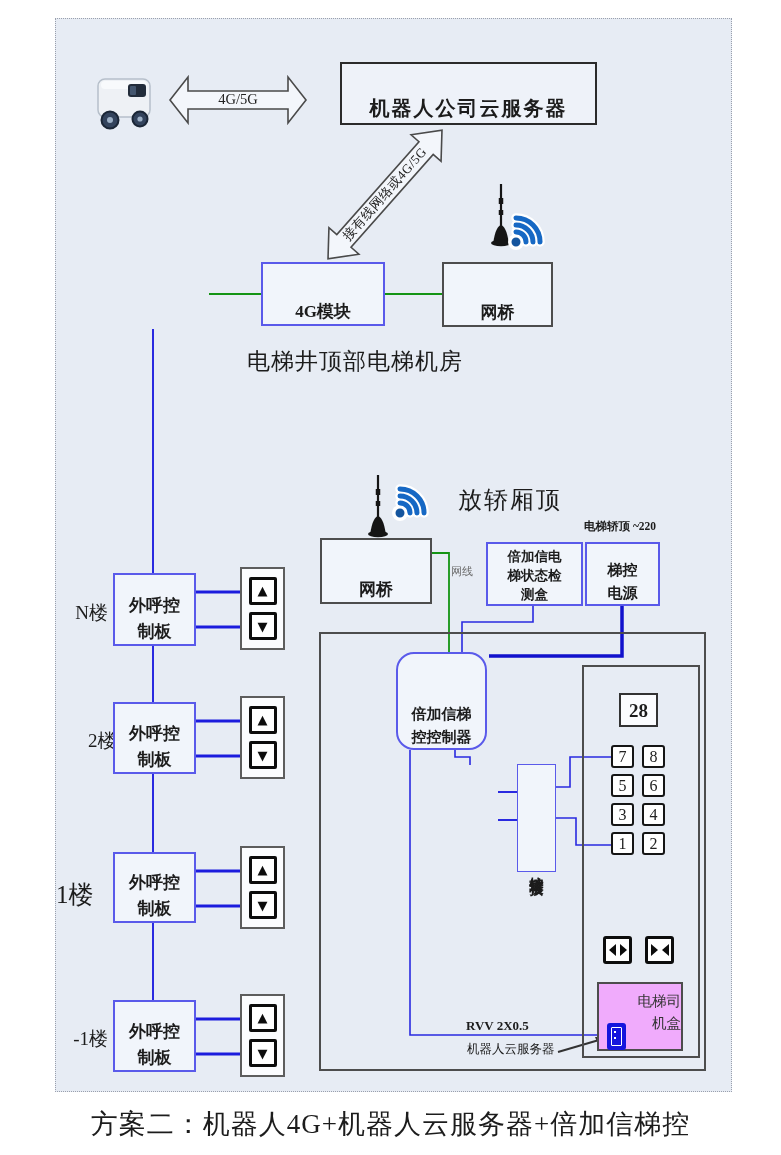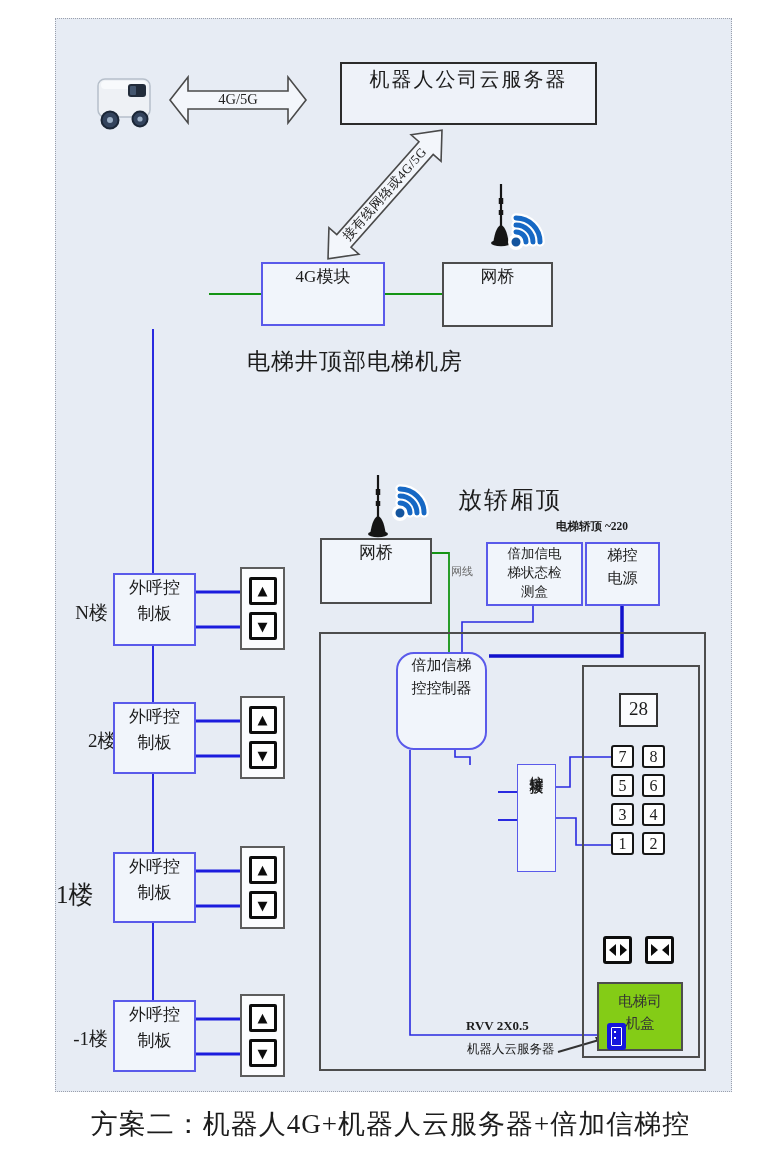--- a/index.html
+++ b/index.html
@@ -3,22 +3,22 @@
 <meta charset="utf-8">
 <style>
   html,body{margin:0;padding:0;background:#ffffff;}
   #page{position:relative;width:781px;height:1155px;background:#fff;overflow:hidden;
         font-family:"Liberation Serif","DejaVu Serif",serif;color:#1c1c1c;}
   #diagram-bg{position:absolute;left:55px;top:18px;width:677px;height:1074px;
         background:#e7ecf4;border:1px dotted #9aa0ad;box-sizing:border-box;}
   .abs{position:absolute;box-sizing:border-box;}
   svg.overlay{position:absolute;left:0;top:0;width:781px;height:1155px;}
   .box{position:absolute;box-sizing:border-box;background:#f1f5fb;display:flex;
-       flex-direction:column;align-items:center;justify-content:flex-start;text-align:center;
-       font-weight:normal;line-height:1.5;}
+       flex-direction:column;align-items:center;justify-content:flex-end;text-align:center;
+       font-weight:bold;line-height:1.5;}
   .box.blue{border:2px solid #5a5aea;}
   .box.gray{border:2px solid #4d4d4d;}
   .box.frame{background:transparent;}
   .lbl{position:absolute;box-sizing:border-box;white-space:nowrap;}
   .panel{position:absolute;box-sizing:border-box;background:#fbfcfe;border:2px solid #5d5d5d;
          display:flex;flex-direction:column;align-items:center;justify-content:space-evenly;}
   .sqbtn{width:28px;height:28px;background:#ffffff;border:3px solid #0c0c0c;border-radius:2px;
          display:flex;align-items:center;justify-content:center;font-size:13px;color:#0c0c0c;
          box-sizing:border-box;font-family:"DejaVu Sans",sans-serif;line-height:1;}
   .digit{width:23px;height:23px;background:#ffffff;border:2.5px solid #151515;border-radius:3px;
@@ -208,21 +208,21 @@
   <div class="panel" style="left:240px;top:994px;width:45px;height:83px;">
     <div class="sqbtn">
         <span>▲</span>
       </div>
     <div class="sqbtn">
         <span>▼</span>
       </div>
   </div>
 
   <div class="lbl" style="left:458px;top:484px;width:130px;font-size:24px;letter-spacing:2px;">放轿厢顶</div>
-  <div class="lbl" style="left:556px;top:519px;font-size:11.5px;font-weight:bold;">电梯轿顶 ~220</div>
+  <div class="lbl" style="left:584px;top:519px;font-size:11.5px;font-weight:bold;">电梯轿顶 ~220</div>
 
   <div class="box gray" style="left:320px;top:538px;width:112px;height:66px;font-size:17px;">
     <div>网桥</div>
   </div>
   <div class="lbl" style="left:451px;top:564px;font-size:11px;color:#6b6b6b;">网线</div>
 
   <div class="box blue" style="left:486px;top:542px;width:97px;height:64px;font-size:13.5px;line-height:1.42;">
     <div>倍加信电</div>
     <div>梯状态检</div>
     <div>测盒</div>
@@ -280,21 +280,21 @@
       <polygon points="11,0 11,12 18,6" fill="#0c0c0c"></polygon>
     </svg>
   </div>
   <div class="doorbtn" style="left:645px;top:936px;">
     <svg width="18" height="12">
       <polygon points="0,0 0,12 7,6" fill="#0c0c0c"></polygon>
       <polygon points="18,0 18,12 11,6" fill="#0c0c0c"></polygon>
     </svg>
   </div>
 
-  <div class="box gray" style="left:597px;top:982px;width:86px;height:69px;font-size:14.5px;font-weight:normal;color:#333;background:#84cc16;justify-content:flex-start;padding-top:7px;">
+  <div class="box gray" style="left:597px;top:982px;width:86px;height:69px;font-size:14.5px;font-weight:normal;color:#333;background:#f0abfc;justify-content:flex-start;padding-top:7px;align-items:flex-end;">
     <div>电梯司</div>
     <div>机盒</div>
   </div>
   <div id="switch-icon">
       <div id="switch-inner"></div>
     </div>
 
   <div class="lbl" style="left:466px;top:1018px;font-size:13px;font-weight:bold;">RVV 2X0.5</div>
   <div class="lbl" style="left:467px;top:1041px;font-size:12.5px;">机器人云服务器</div>
 

